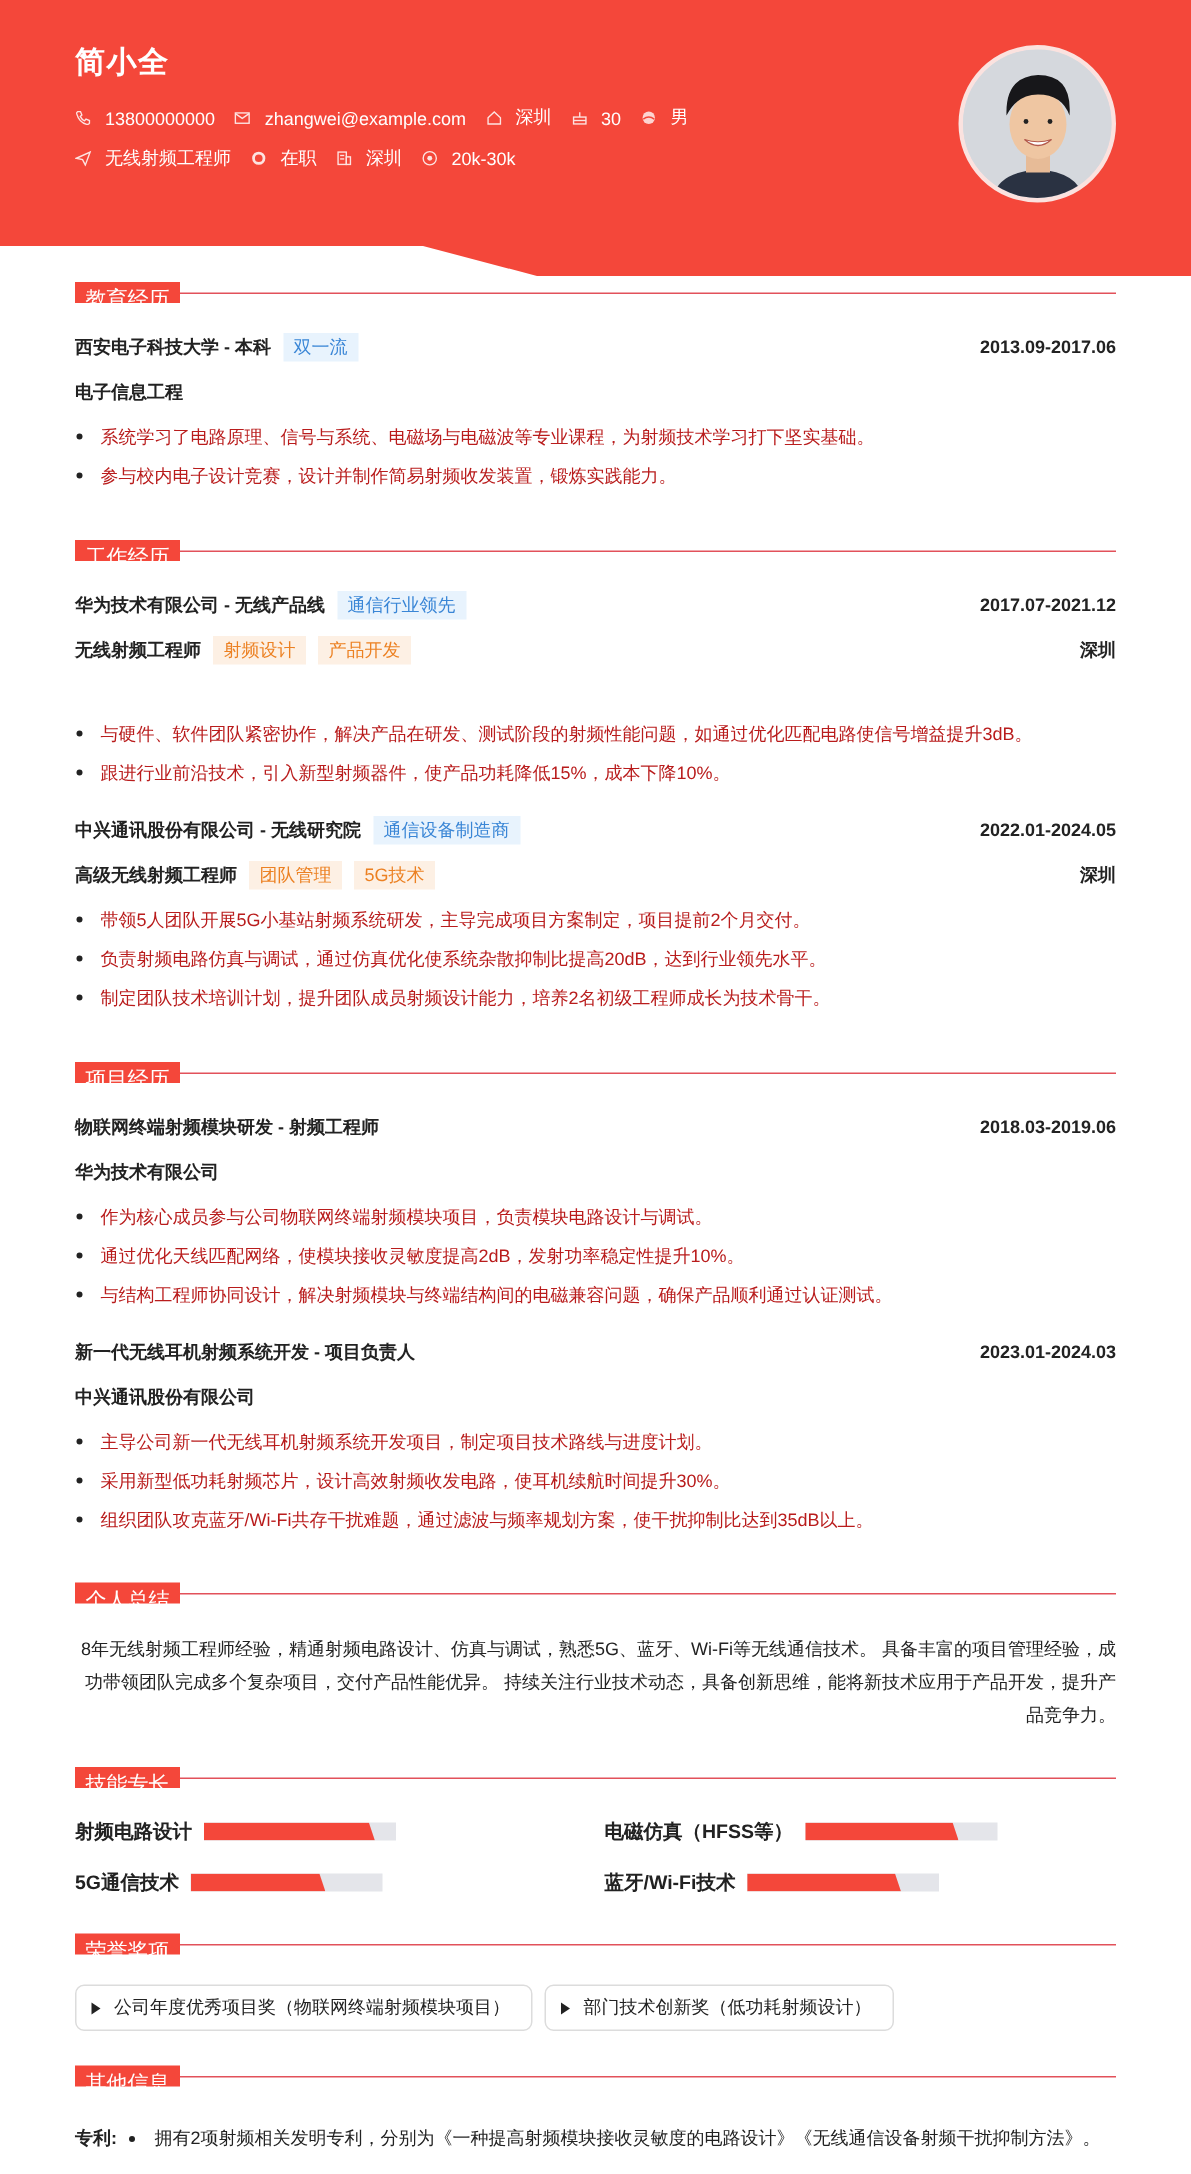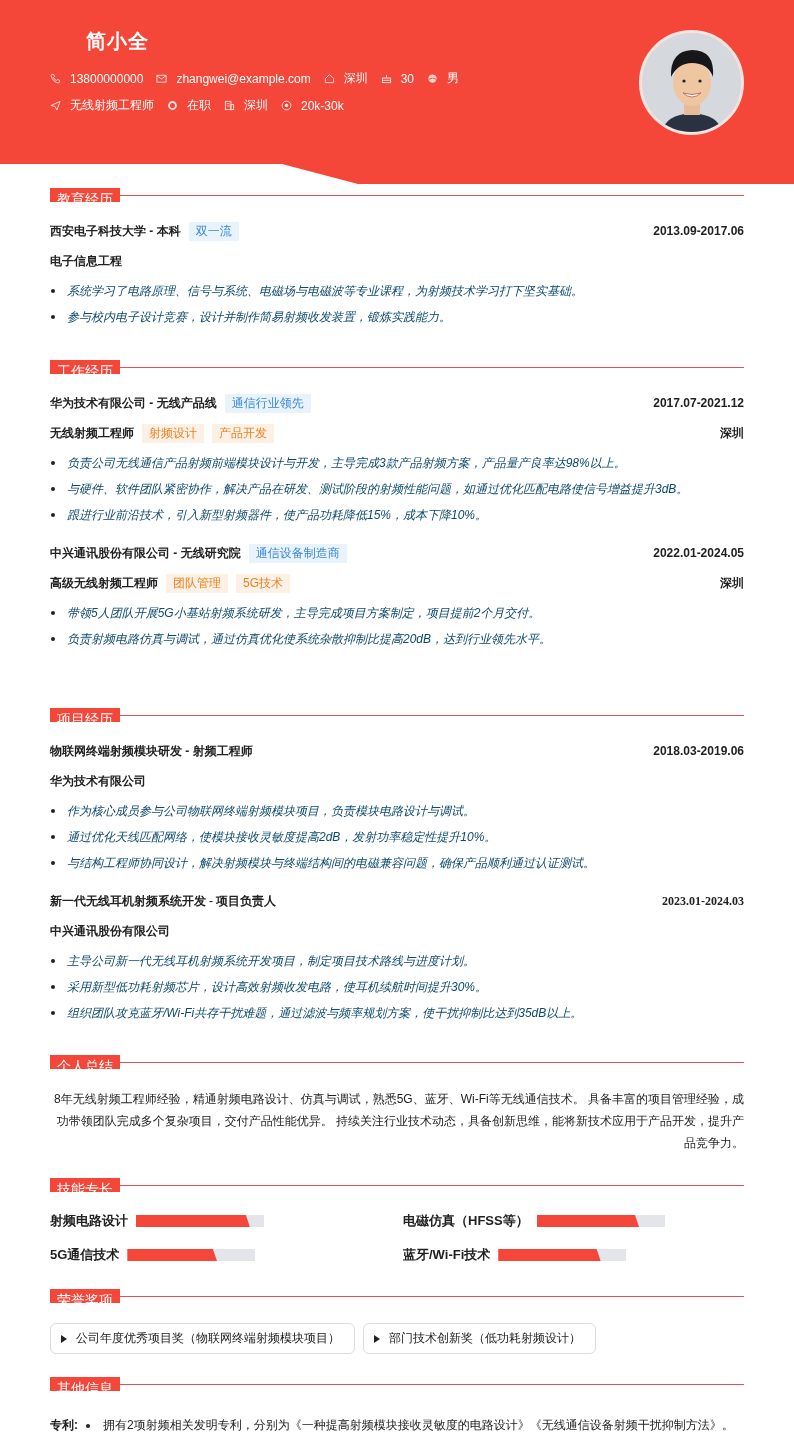--- a/index.html
+++ b/index.html
@@ -1,40 +1,40 @@
 <!DOCTYPE html>
 <html><head>
 <meta charset="utf-8">
 <style>
   * { box-sizing: border-box; margin: 0; padding: 0; }
   html, body { width: 794px; background: #ffffff; }
   body { font-family: "Liberation Sans", "DejaVu Sans", sans-serif; color: #222; font-size: 12px; position: relative; height: 1449px; overflow: hidden; }
 
   .header { position: absolute; left: 0; top: 0; width: 794px; height: 184px; }
   .header-bg { position: absolute; left: 0; top: 0; width: 794px; height: 184px; }
-  .name { position: absolute; left: 50px; top: 28px; font-size: 20px; font-weight: bold; color: #fff; letter-spacing: 1px; margin-left: 36px; }
+  .name { position: absolute; left: 50px; top: 28px; font-size: 20px; font-weight: bold; color: #fff; letter-spacing: 1px; }
   .info-row { position: absolute; left: 50px; display: flex; align-items: center; color: #fff; font-size: 12px; white-space: nowrap; }
   .info-row.r1 { top: 70px; }
   .info-row.r2 { top: 97px; }
   .info-item { display: flex; align-items: center; margin-right: 13px; }
   .info-item .ic { width: 11px; height: 11px; margin-right: 9px; display: inline-block; opacity: 0.85; }
   .info-item .ic svg { width: 11px; height: 11px; display: block; }
   .avatar { position: absolute; left: 639px; top: 30px; width: 105px; height: 105px; border-radius: 50%; border: 3px solid #fbe2df; background: #d8dbe0; overflow: hidden; }
 
   .section { position: absolute; left: 50px; width: 694px; }
   .sec-title { display: flex; align-items: center; height: 22px; }
   .sec-title .label { background: #f4473a; color: #fff; font-size: 14px; padding: 0 7px; height: 14px; line-height: 22px; }
   .sec-title .line { flex: 1; height: 1px; background: #e2515a; }
 
   .row { position: absolute; left: 0; width: 694px; display: flex; align-items: center; height: 18px; }
   .row .title { font-weight: bold; font-size: 12px; color: #222; }
   .row .right { margin-left: auto; font-weight: bold; font-size: 12px; color: #222; }
   .tag-blue { background: #e8f3fd; color: #3a86d6; font-size: 12px; padding: 1px 7px; margin-left: 8px; font-family: Liberation Mono, monospace; }
   .tag-orange { background: #fdf0e4; color: #ec8123; font-size: 12px; padding: 1px 7px; margin-left: 8px; }
-  .bullet { position: absolute; left: 0; width: 694px; font-size: 12px; color: #0c4a6e; height: 18px; line-height: 18px; white-space: nowrap; font-style: italic; }
+  .bullet { position: absolute; left: 0; width: 694px; font-size: 12px; color: #b91c1c; height: 18px; line-height: 18px; white-space: nowrap; }
   .bullet::before { content: ""; position: absolute; left: 1px; top: 7px; width: 4px; height: 4px; background: #222; border-radius: 50%; }
   .bullet span { position: absolute; left: 17px; }
   .summary { position: absolute; left: 0; width: 694px; font-size: 12px; line-height: 22px; color: #222; }
 
   .skill { position: absolute; display: flex; align-items: center; height: 18px; }
   .skill .sname { font-weight: bold; font-size: 13px; color: #222; margin-right: 8px; white-space: nowrap; }
   .skill .track { width: 128px; height: 12px; background: #e4e5ea; position: relative; }
   .skill .fill { position: absolute; left: 0; top: 0; height: 12px; background: #f4473a; clip-path: polygon(0 0, calc(100% - 4px) 0, 100% 100%, 0 100%); }
 
   .award { position: absolute; height: 31px; border: 1px solid #dcdcdc; border-radius: 6px; display: flex; align-items: center; padding: 0 10px; font-size: 12px; color: #222; background: #fff; white-space: nowrap; }
@@ -184,23 +184,20 @@
     <span class="title">华为技术有限公司 - 无线产品线</span>
     <span class="tag-blue">通信行业领先</span>
     <span class="right">2017.07-2021.12</span>
   </div>
   <div class="row" style="top:68px;">
     <span class="title">无线射频工程师</span>
     <span class="tag-orange">射频设计</span>
     <span class="tag-orange">产品开发</span>
     <span class="right">深圳</span>
   </div>
-  <div class="bullet" style="top:98px;">
-      <span>负责公司无线通信产品射频前端模块设计与开发，主导完成3款产品射频方案，产品量产良率达98%以上。</span>
-    </div>
   <div class="bullet" style="top:124px;">
       <span>与硬件、软件团队紧密协作，解决产品在研发、测试阶段的射频性能问题，如通过优化匹配电路使信号增益提升3dB。</span>
     </div>
   <div class="bullet" style="top:150px;">
       <span>跟进行业前沿技术，引入新型射频器件，使产品功耗降低15%，成本下降10%。</span>
     </div>
 
   <div class="row" style="top:188px;">
     <span class="title">中兴通讯股份有限公司 - 无线研究院</span>
     <span class="tag-blue">通信设备制造商</span>
@@ -211,20 +208,23 @@
     <span class="tag-orange">团队管理</span>
     <span class="tag-orange">5G技术</span>
     <span class="right">深圳</span>
   </div>
   <div class="bullet" style="top:248px;">
       <span>带领5人团队开展5G小基站射频系统研发，主导完成项目方案制定，项目提前2个月交付。</span>
     </div>
   <div class="bullet" style="top:274px;">
       <span>负责射频电路仿真与调试，通过仿真优化使系统杂散抑制比提高20dB，达到行业领先水平。</span>
     </div>
+  <div class="bullet" style="top:300px;">
+      <span>制定团队技术培训计划，提升团队成员射频设计能力，培养2名初级工程师成长为技术骨干。</span>
+    </div>
 </div>
 
 <div class="section" style="top:704px;">
   <div class="sec-title">
     <span class="label">项目经历</span>
     <span class="line"></span>
   </div>
 
   <div class="row" style="top:38px;">
     <span class="title">物联网终端射频模块研发 - 射频工程师</span>
@@ -236,21 +236,21 @@
   <div class="bullet" style="top:98px;">
       <span>作为核心成员参与公司物联网终端射频模块项目，负责模块电路设计与调试。</span>
     </div>
   <div class="bullet" style="top:124px;">
       <span>通过优化天线匹配网络，使模块接收灵敏度提高2dB，发射功率稳定性提升10%。</span>
     </div>
   <div class="bullet" style="top:150px;">
       <span>与结构工程师协同设计，解决射频模块与终端结构间的电磁兼容问题，确保产品顺利通过认证测试。</span>
     </div>
 
-  <div class="row" style="top:188px;font-family:Liberation Serif, serif;">
+  <div class="row" style="top:188px;">
     <span class="title">新一代无线耳机射频系统开发 - 项目负责人</span>
     <span class="right">2023.01-2024.03</span>
   </div>
   <div class="row" style="top:218px;">
     <span class="title">中兴通讯股份有限公司</span>
   </div>
   <div class="bullet" style="top:248px;">
       <span>主导公司新一代无线耳机射频系统开发项目，制定项目技术路线与进度计划。</span>
     </div>
   <div class="bullet" style="top:274px;">

